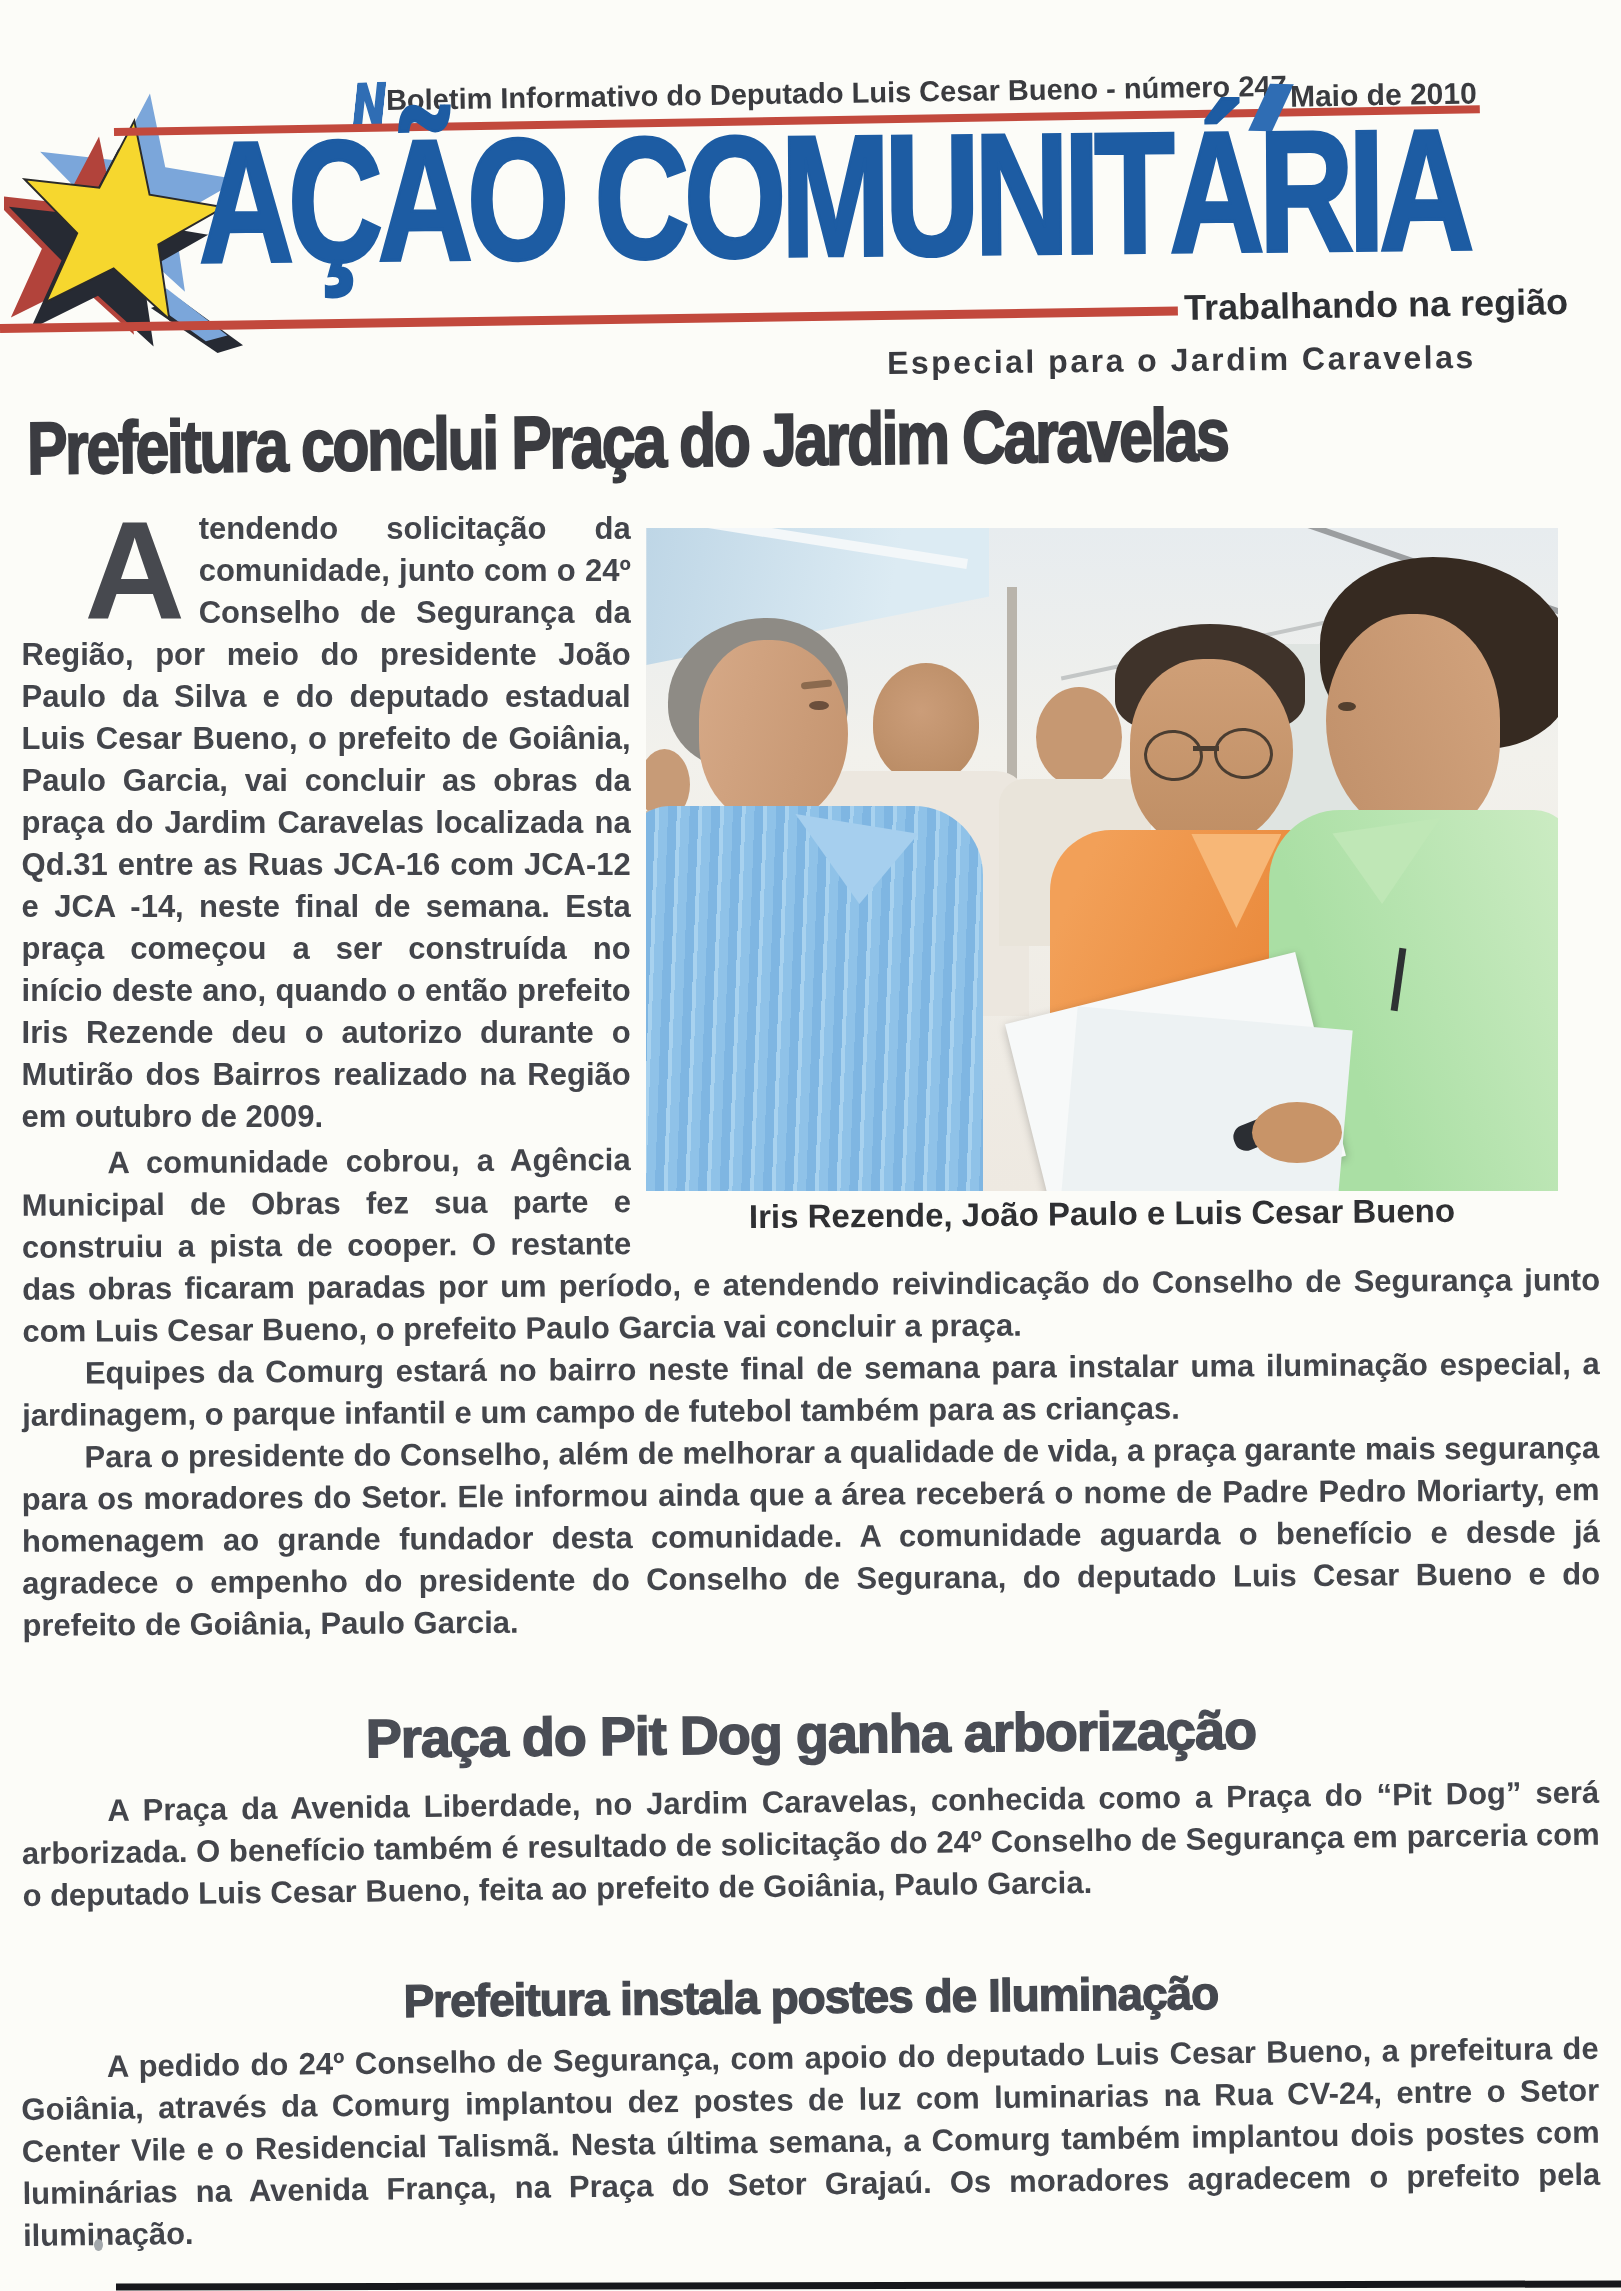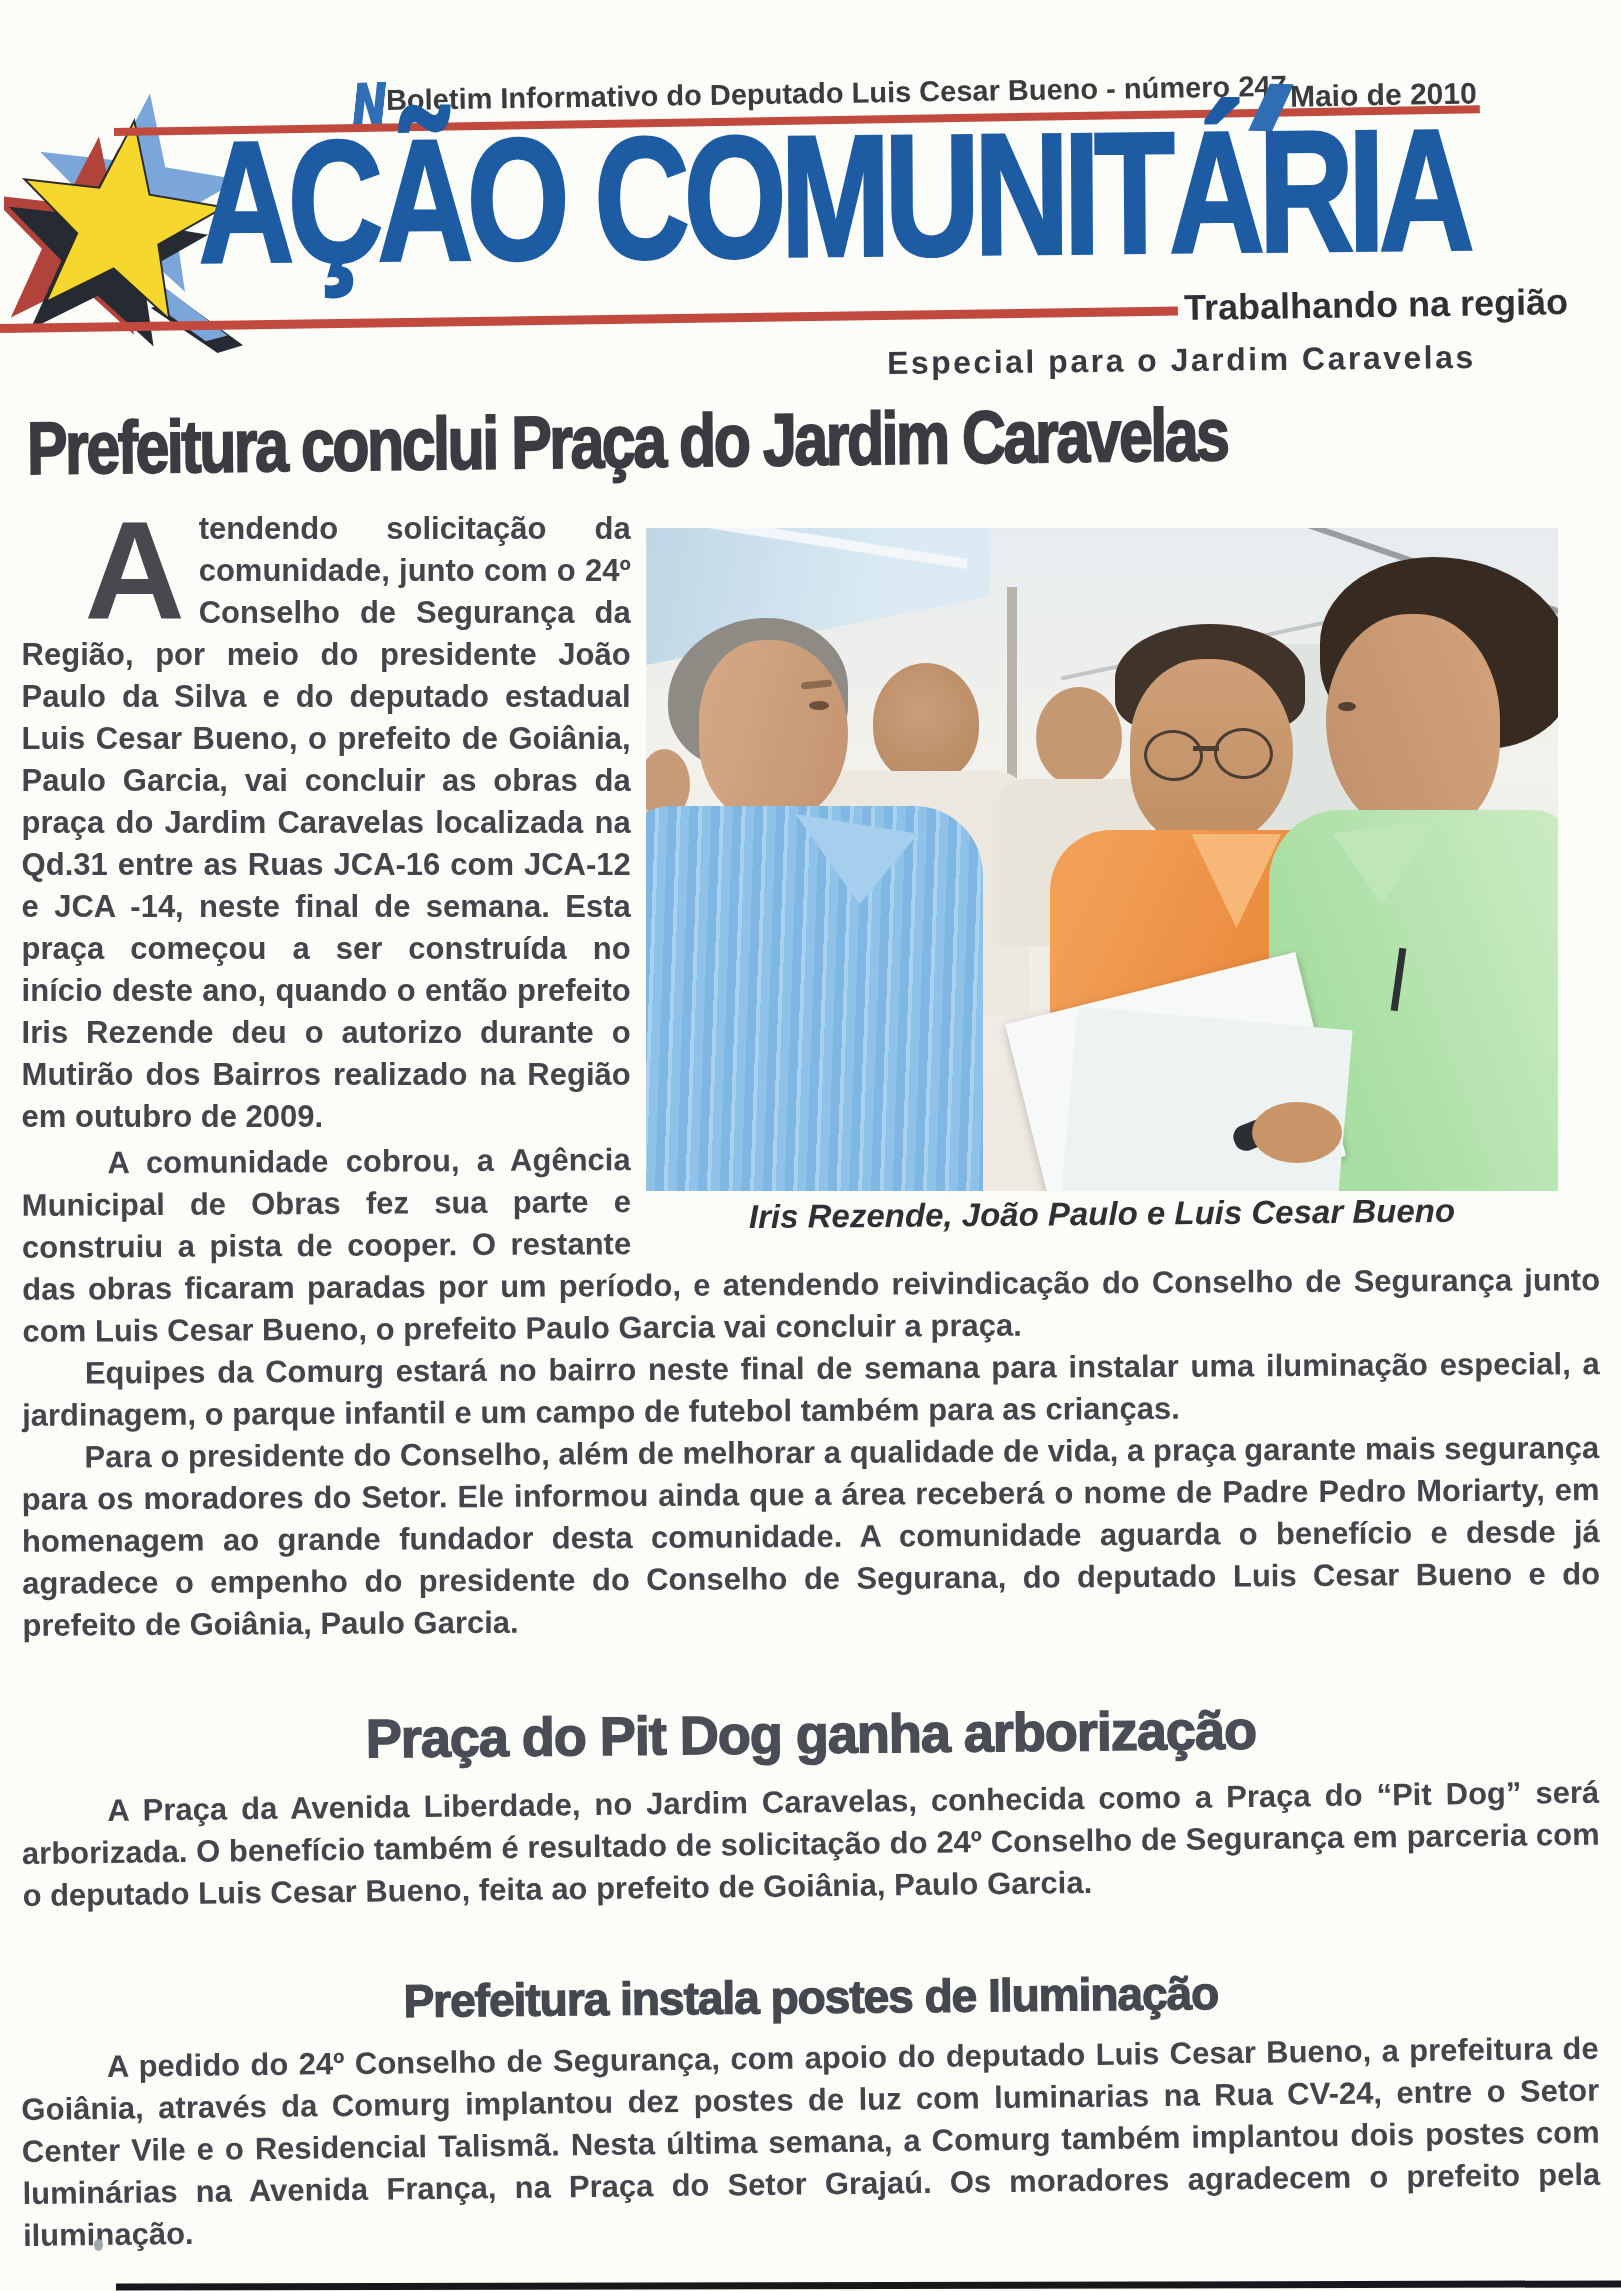--- a/index.html
+++ b/index.html
@@ -54,21 +54,21 @@
 
   
   .h1 {
     margin:408px 0 0 27.4px; font-size:74px; line-height:1.12; font-weight:bold;
     color:#3b3c41; -webkit-text-stroke:2px #3b3c41; letter-spacing:-2.9px; white-space:nowrap;
     transform:scaleX(0.82) rotate(-0.55deg); transform-origin:left center;
   }
 
   
   .content { padding:17.6px 21.6px 0 21.6px; }
-  .figure { float:right; width:912px; margin:19.6px 41px 2px 15.7px;font-style:italic; }
+  .figure { float:right; width:912px; margin:19.6px 41px 2px 15.7px; }
   .caption {
     text-align:center; font-size:33px; font-weight:bold; color:#2f3033;
     margin-top:3.9px; transform:rotate(-0.5deg);
   }
   p.body {
     margin:0; font-size:31px; font-weight:bold; color:#43454b;
     line-height:42px; text-align:justify;
   }
   .dropcap {
     float:left; font-size:139px; line-height:102px; padding:11.8px 13.7px 0 63px; color:#47494f;

